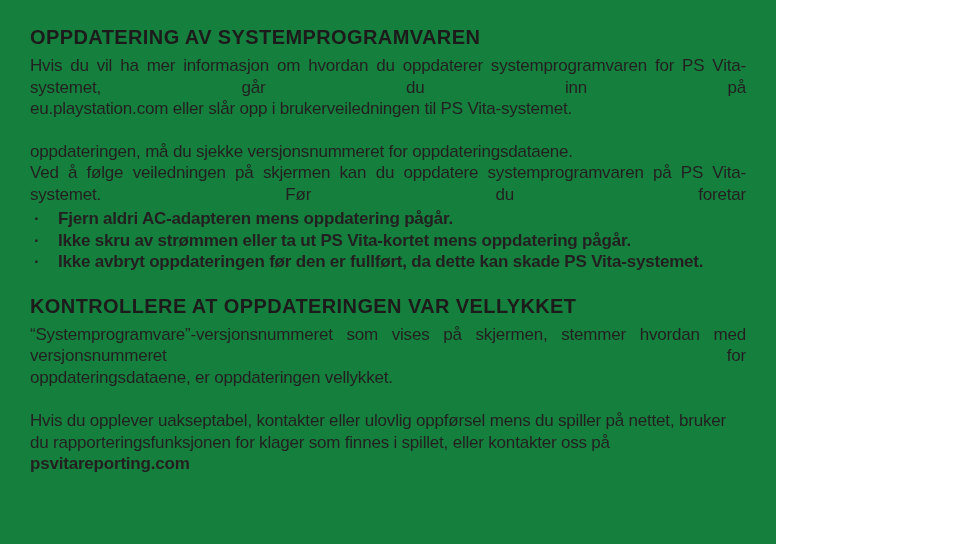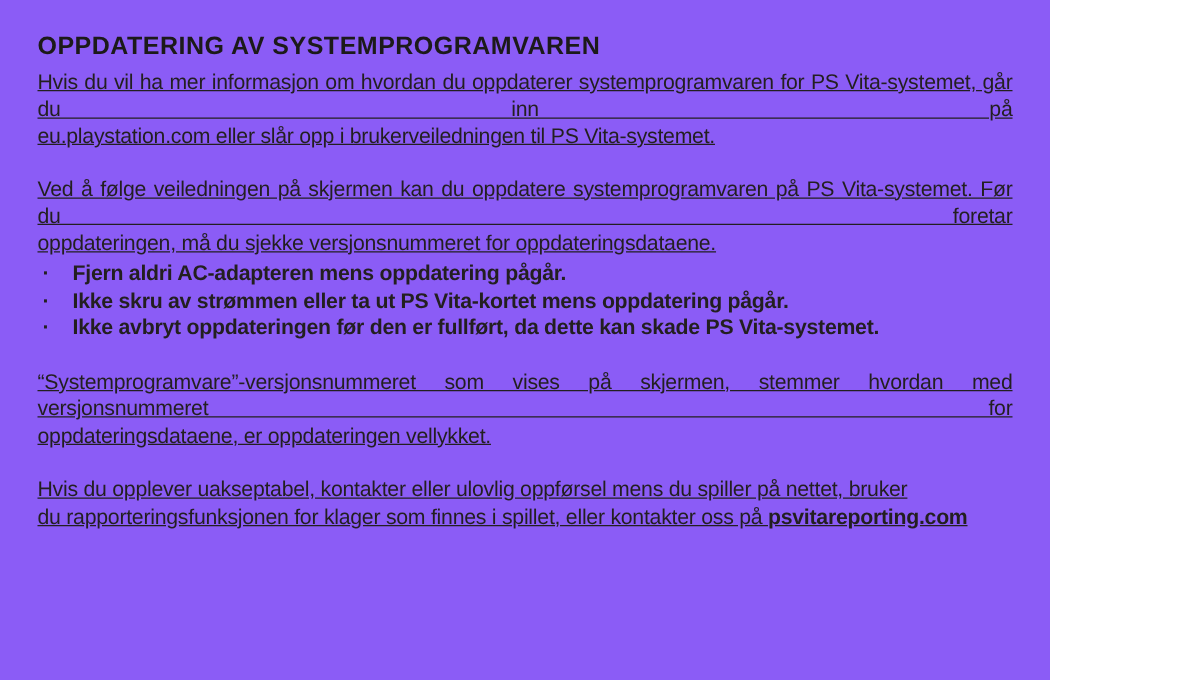--- a/index.html
+++ b/index.html
@@ -9,24 +9,24 @@
   }
   body {
     width: 960px;
     height: 544px;
     overflow: hidden;
     font-family: "Liberation Sans", "DejaVu Sans", sans-serif;
     color: #231f20;
   }
   .page {
     box-sizing: border-box;
-    width: 840px;
+    width: 776px;
     height: 544px;
     padding: 26px 30px 0 30px;
-    background: #8b5cf6;
+    background: #15803d;
   }
   .section {
     margin: 0 0 22px 0;
   }
   .section-heading {
     margin: 0 0 7px 0;
     font-size: 20px;
     line-height: 22px;
     font-weight: bold;
     letter-spacing: 0.4px;
@@ -36,21 +36,20 @@
     margin: 0;
   }
   .paragraph + .paragraph {
     margin-top: 21px;
   }
   .text-line {
     font-size: 17px;
     line-height: 21.5px;
     letter-spacing: -0.2px;
     white-space: normal;
-    text-decoration: underline;
   }
   .text-line.justify {
     text-align: justify;
     text-align-last: justify;
   }
   .seg-bold {
     font-weight: bold;
   }
   .bullet-list {
     margin-top: 3px;
@@ -77,39 +76,40 @@
 <body>
 
 <div class="page">
     <section class="section">
       <h2 class="section-heading">OPPDATERING AV SYSTEMPROGRAMVAREN</h2>
       <div class="paragraph">
         <div class="text-line justify"><span class="seg">Hvis du vil ha mer informasjon om hvordan du oppdaterer systemprogramvaren for PS Vita-systemet, går du inn på</span></div>
         <div class="text-line"><span class="seg">eu.playstation.com eller slår opp i brukerveiledningen til PS Vita-systemet.</span></div>
       </div>
       <div class="paragraph">
+        <div class="text-line"><span class="seg">oppdateringen, må du sjekke versjonsnummeret for oppdateringsdataene.</span></div>
         <div class="text-line justify"><span class="seg">Ved å følge veiledningen på skjermen kan du oppdatere systemprogramvaren på PS Vita-systemet. Før du foretar</span></div>
-        <div class="text-line"><span class="seg">oppdateringen, må du sjekke versjonsnummeret for oppdateringsdataene.</span></div>
       </div>
       <div class="bullet-list">
         <div class="bullet-item">
           <span class="bullet-marker">·</span>
           <span class="bullet-text">Fjern aldri AC-adapteren mens oppdatering pågår.</span>
         </div>
         <div class="bullet-item">
           <span class="bullet-marker">·</span>
           <span class="bullet-text">Ikke skru av strømmen eller ta ut PS Vita-kortet mens oppdatering pågår.</span>
         </div>
         <div class="bullet-item">
           <span class="bullet-marker">·</span>
           <span class="bullet-text">Ikke avbryt oppdateringen før den er fullført, da dette kan skade PS Vita-systemet.</span>
         </div>
       </div>
     </section>
     <section class="section">
+      <h2 class="section-heading">KONTROLLERE AT OPPDATERINGEN VAR VELLYKKET</h2>
       <div class="paragraph">
         <div class="text-line justify"><span class="seg">“Systemprogramvare”-versjonsnummeret som vises på skjermen, stemmer hvordan med versjonsnummeret for</span></div>
         <div class="text-line"><span class="seg">oppdateringsdataene, er oppdateringen vellykket.</span></div>
       </div>
     </section>
     <section class="section">
       <div class="paragraph">
         <div class="text-line"><span class="seg">Hvis du opplever uakseptabel, kontakter eller ulovlig oppførsel mens du spiller på nettet, bruker</span></div>
         <div class="text-line"><span class="seg">du rapporteringsfunksjonen for klager som finnes i spillet, eller kontakter oss på </span><span class="seg seg-bold">psvitareporting.com</span></div>
       </div>

